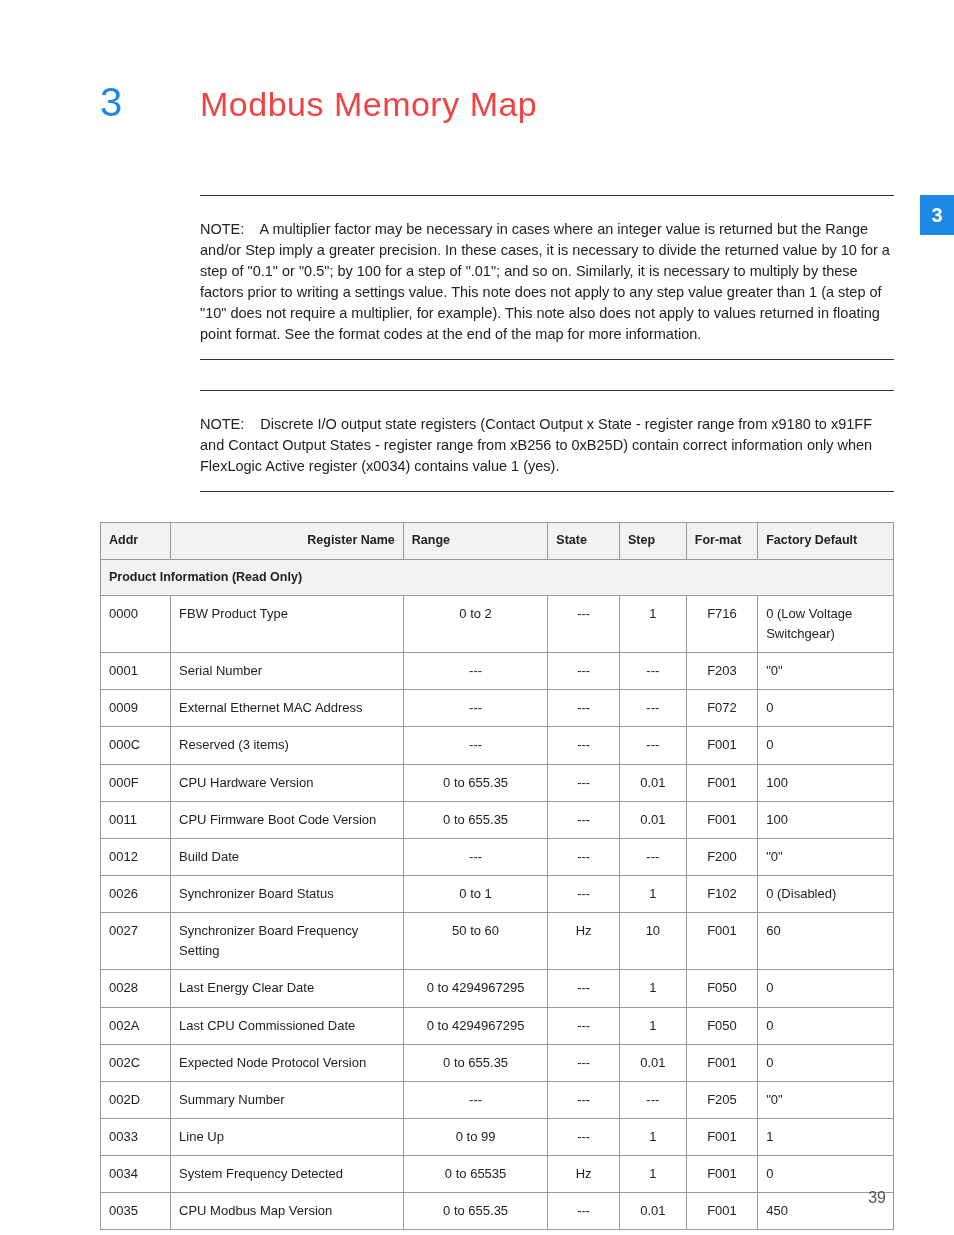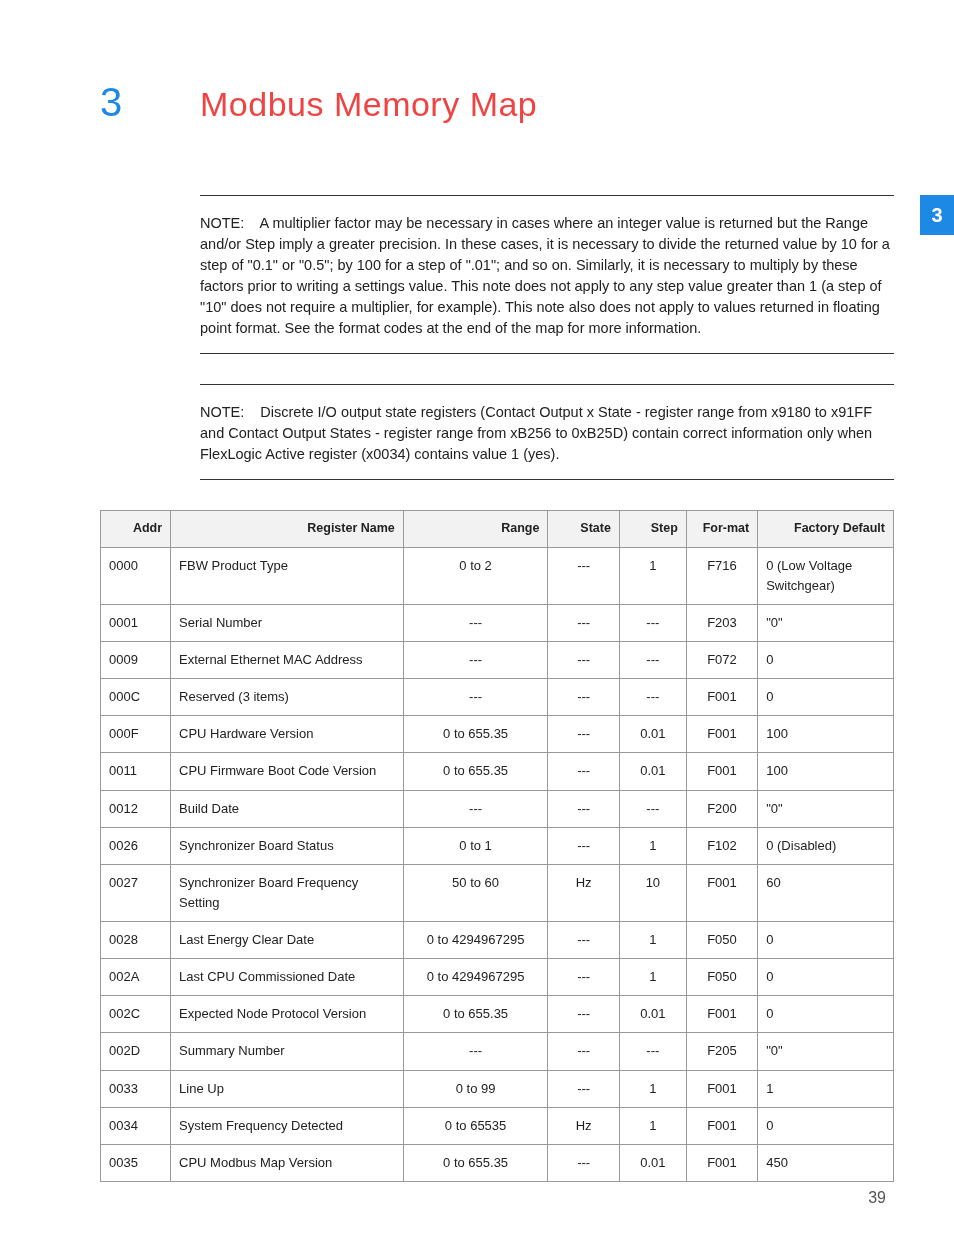--- a/index.html
+++ b/index.html
@@ -35,21 +35,21 @@
     color: #ef4444;
     letter-spacing: 0.5px;
   }
   .notes-area {
     margin-left: 100px;
     margin-right: 0;
   }
   .note-block {
     border-top: 1px solid #333;
     border-bottom: 1px solid #333;
-    padding: 17px 0 14px 0;
+    padding: 23px 0 14px 0;
     margin-bottom: 30px;
     font-size: 14.5px;
     line-height: 1.45;
     color: #222;
   }
   .note-block .note-label {
     display: inline;
     margin-right: 12px;
   }
   .note-block .note-text {
@@ -78,21 +78,21 @@
   table.reg-table th, table.reg-table td {
     border: 1px solid #999;
     padding: 8px 8px;
     vertical-align: top;
     line-height: 1.55;
   }
   table.reg-table thead th {
     background: #f2f2f2;
     font-weight: 700;
     color: #222;
-    text-align: right;
+    text-align: left;
     font-size: 12.5px;
   }
   table.reg-table thead th:nth-child(2) {
     text-align: right;
   }
   table.reg-table tbody td {
     color: #222;
   }
   table.reg-table .section-row td {
     background: #f2f2f2;
@@ -145,20 +145,23 @@
         <th class="col-addr">Addr</th>
         <th class="col-name">Register Name</th>
         <th class="col-range">Range</th>
         <th class="col-units">State</th>
         <th class="col-step">Step</th>
         <th class="col-format">For-mat</th>
         <th class="col-default">Factory Default</th>
       </tr>
     </thead>
     <tbody id="reg-tbody">
+      <tr class="section-row">
+        <td colspan="7">Product Information (Read Only)</td>
+      </tr>
     <tr>
           <td class="col-addr">0000</td>
           <td class="col-name">FBW Product Type</td>
           <td class="col-range">0 to 2</td>
           <td class="col-units">---</td>
           <td class="col-step">1</td>
           <td class="col-format">F716</td>
           <td class="col-default">0 (Low Voltage Switchgear)</td>
         </tr>
         <tr>

